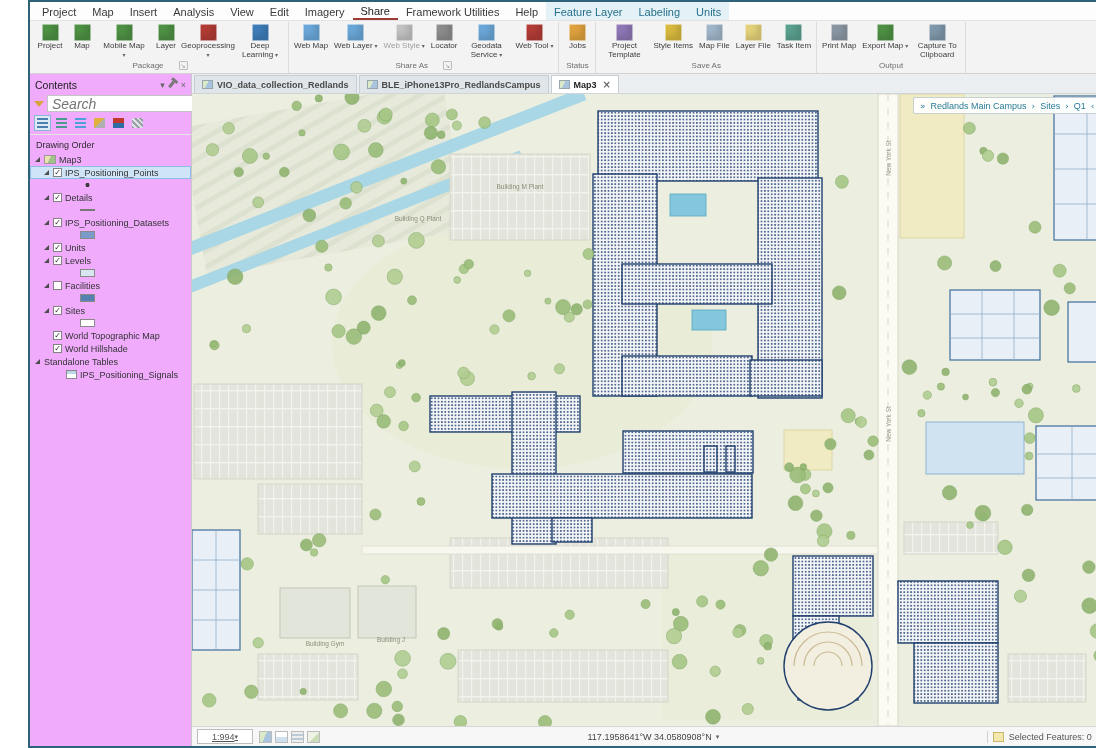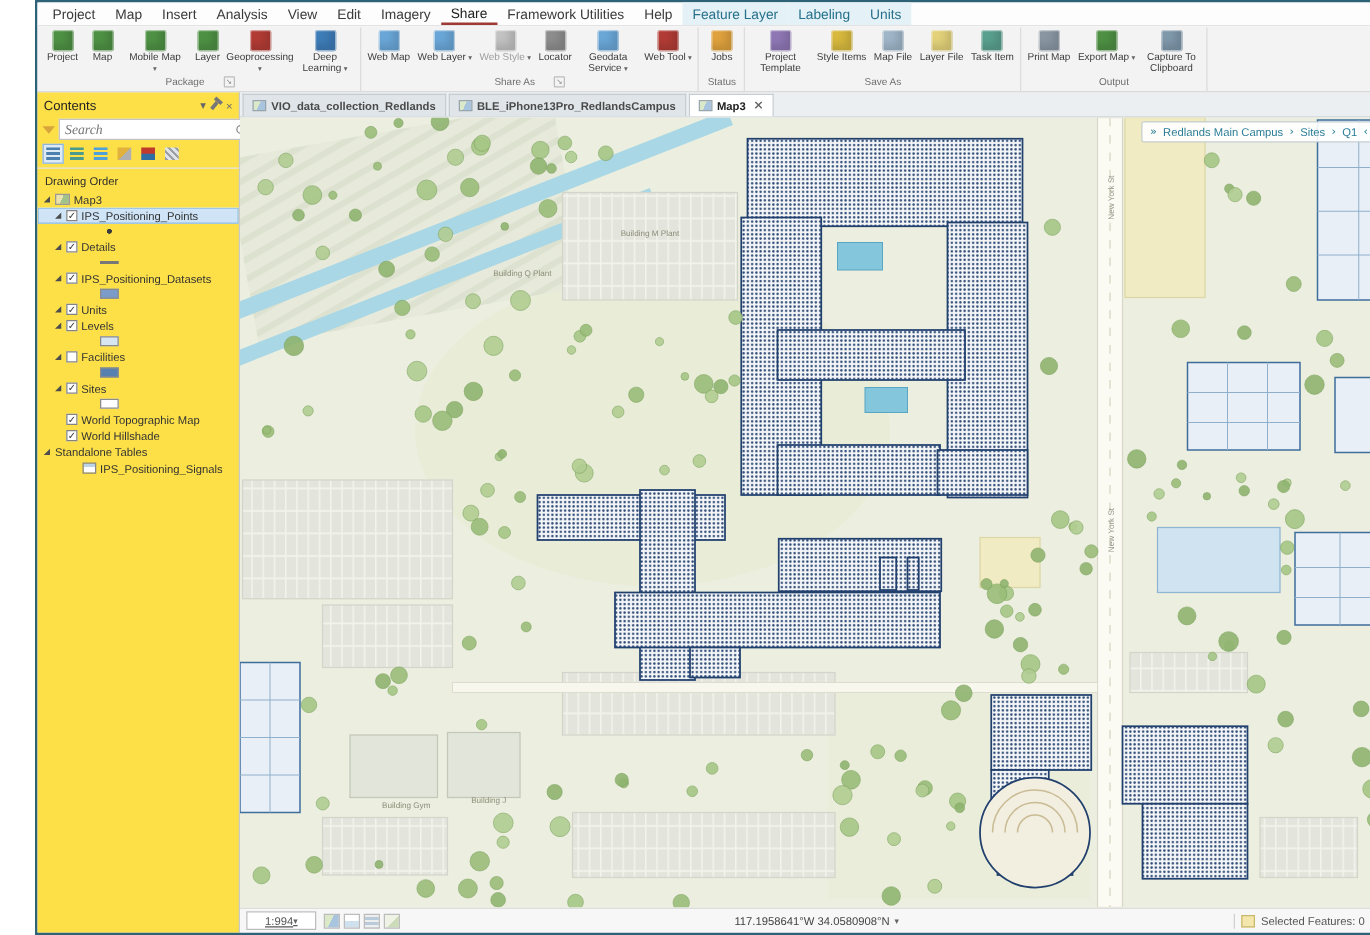--- a/index.html
+++ b/index.html
@@ -23,30 +23,30 @@
   .rlbl { font-size:8px; line-height:1.1; color:#3c3c3c; }
   .rbtn.disabled .rlbl { color:#9e9e9e; }
   .rcaret { font-size:6px; color:#666; }
   .rgname { font-size:8px; color:#6e6e6e; display:flex; justify-content:center; align-items:center; gap:15px; padding:1px 2px 3px; }
   .rlaunch { font-size:6px; color:#888; border:1px solid #bdbdbd; width:9px; height:9px; line-height:7px; text-align:center; border-radius:1px; cursor:pointer; }
 
   
   .main { flex:1; display:flex; min-height:0; }
 
   
-  .contents { width:162px; min-width:162px; background:#fde047; border-right:1px solid #c9c9c9; display:flex; flex-direction:column; font-size:9px; color:#333; }
+  .contents { width:162px; min-width:162px; background:#f0abfc; border-right:1px solid #c9c9c9; display:flex; flex-direction:column; font-size:9px; color:#333; }
   .cheader { height:21px; display:flex; align-items:center; padding:0 5px; gap:5px; }
   .ctitle { flex:1; font-size:10.5px; color:#222; }
   .hic { color:#666; font-size:9px; cursor:pointer; }
   .pin { width:3px; height:7px; background:#777; position:relative; transform:rotate(40deg); margin-right:3px; cursor:pointer; }
   .pin::before { content:''; position:absolute; top:-3px; left:-2px; width:7px; height:3px; background:#777; }
   .csearch { display:flex; align-items:center; margin:0 4px 3px; gap:3px; }
   .funnel { width:0; height:0; border-left:5px solid transparent; border-right:5px solid transparent; border-top:6px solid #d8a43c; position:relative; cursor:pointer; }
   .searchbox { flex:1; display:flex; align-items:center; border:1px solid #c4c4c4; background:#fff; height:17px; padding:0 4px; gap:3px; }
-  .searchbox input { flex:1; min-width:0; border:none; outline:none; background:transparent; font-size:11px; font-style:italic; color:#888;font-family:Liberation Serif, serif; }
+  .searchbox input { flex:1; min-width:0; border:none; outline:none; background:transparent; font-size:14px; font-style:italic; color:#888; }
   .mag { width:7px; height:7px; border:1.4px solid #8a8a8a; border-radius:50%; position:relative; flex:none; }
   .mag::after { content:''; position:absolute; width:4px; height:1.4px; background:#8a8a8a; transform:rotate(45deg); right:-3px; bottom:-1px; }
   .ctools { display:flex; gap:2px; padding:0 4px 3px; border-bottom:1px solid #e4e4e4; }
   .ctool { width:17px; height:16px; border:1px solid transparent; display:flex; align-items:center; justify-content:center; cursor:pointer; }
   .ctool.active { border-color:#8ab4d8; background:#ddeaf5; }
   .ctool .g { width:11px; height:10px; background:repeating-linear-gradient(to bottom,#4a7fae 0 2px,transparent 2px 4px); }
   .ctool:nth-child(2) .g { background:repeating-linear-gradient(to bottom,#4a9a8e 0 2px,transparent 2px 4px); }
   .ctool:nth-child(3) .g { background:repeating-linear-gradient(to bottom,#4ea0d8 0 2px,transparent 2px 4px); }
   .ctool:nth-child(4) .g { background:linear-gradient(135deg,#e0b23c 50%,#b0b0b0 50%); }
   .ctool:nth-child(5) .g { background:linear-gradient(#c0392b 45%,#2e6da4 55%); }

